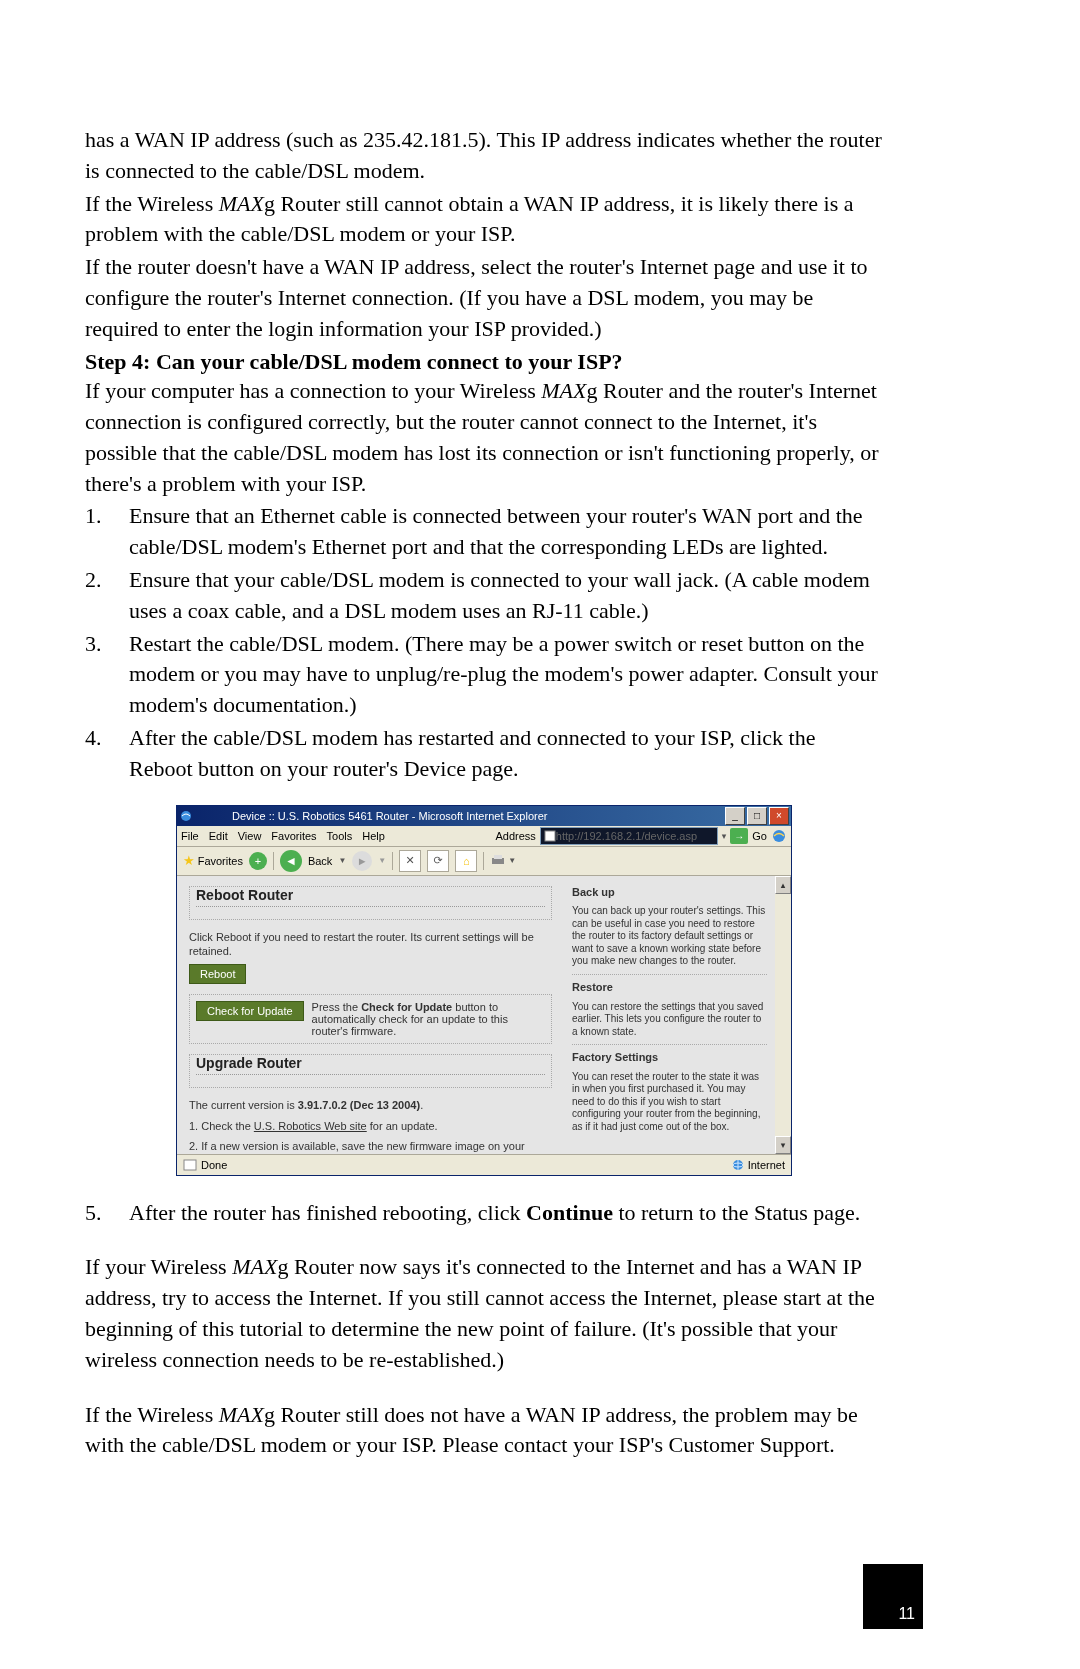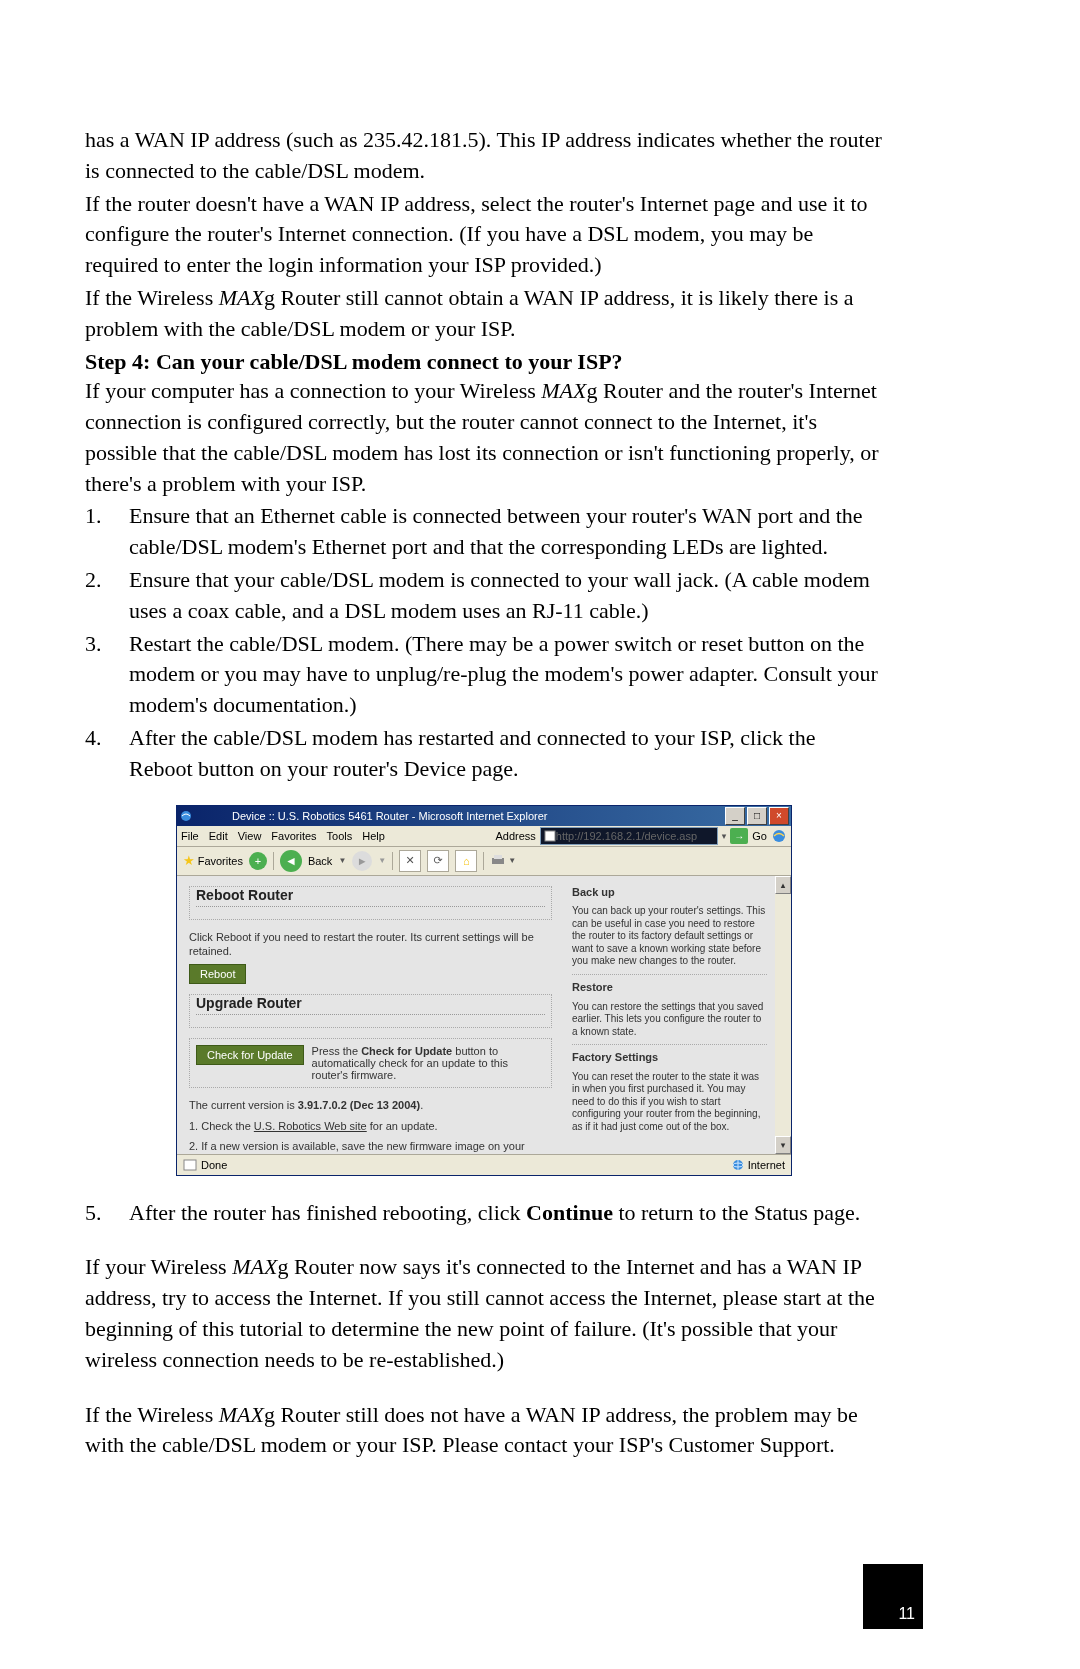--- a/index.html
+++ b/index.html
@@ -297,25 +297,25 @@
   }
   .gap { height: 22px; }
 </style>
 </head>
 <body>
 
 <div class="page">
 
   <p class="body-text">has a WAN IP address (such as 235.42.181.5). This IP address indicates whether the router is connected to the cable/DSL modem.</p>
 
-  <p class="body-text">If the router doesn't have a WAN IP address, select the router's Internet page and use it to configure the router's Internet connection. (If you have a DSL modem, you may be required to enter the login information your ISP provided.)</p>
-
   <p class="body-text">
     <span>If the Wireless </span><span class="italic">MAX</span><span>g Router still cannot obtain a WAN IP address, it is likely there is a problem with the cable/DSL modem or your ISP.</span>
   </p>
+
+  <p class="body-text">If the router doesn't have a WAN IP address, select the router's Internet page and use it to configure the router's Internet connection. (If you have a DSL modem, you may be required to enter the login information your ISP provided.)</p>
 
   <p class="step-heading">Step 4: Can your cable/DSL modem connect to your ISP?</p>
 
   <p class="body-text">
     <span>If your computer has a connection to your Wireless </span><span class="italic">MAX</span><span>g Router and the router's Internet connection is configured correctly, but the router cannot connect to the Internet, it's possible that the cable/DSL modem has lost its connection or isn't functioning properly, or there's a problem with your ISP.</span>
   </p>
 
   <ol class="steps">
     <li>
       <span class="num">1.</span>
@@ -405,28 +405,28 @@
       </div>
 
       <div class="content-area">
         <div class="content-main">
           <div class="dotted-box" style="padding:0 6px 6px 6px;">
             <div class="section-title">Reboot Router</div>
           </div>
           <p>Click Reboot if you need to restart the router. Its current settings will be retained.</p>
           <span class="router-btn">Reboot</span>
           <div style="height:10px"></div>
-          <div class="dotted-box" style="padding:0 6px 6px 6px;">
-            <div class="section-title">Upgrade Router</div>
-          </div>
           <div class="dotted-box" style="padding:6px; display:flex; gap:8px; align-items:flex-start;">
             <span class="router-btn">Check for Update</span>
             <span style="flex:1">
               <span>Press the </span><b>Check for Update</b><span> button to automatically check for an update to this router's firmware.</span>
             </span>
+          </div>
+          <div class="dotted-box" style="padding:0 6px 6px 6px;">
+            <div class="section-title">Upgrade Router</div>
           </div>
           <p>
             <span>The current version is </span><b>3.91.7.0.2 (Dec 13 2004)</b><span>.</span>
           </p>
           <p>
             <span>1. Check the </span><span style="text-decoration:underline">U.S. Robotics Web site</span><span> for an update.</span>
           </p>
           <p>2. If a new version is available, save the new firmware image on your computer.</p>
           
         </div>

